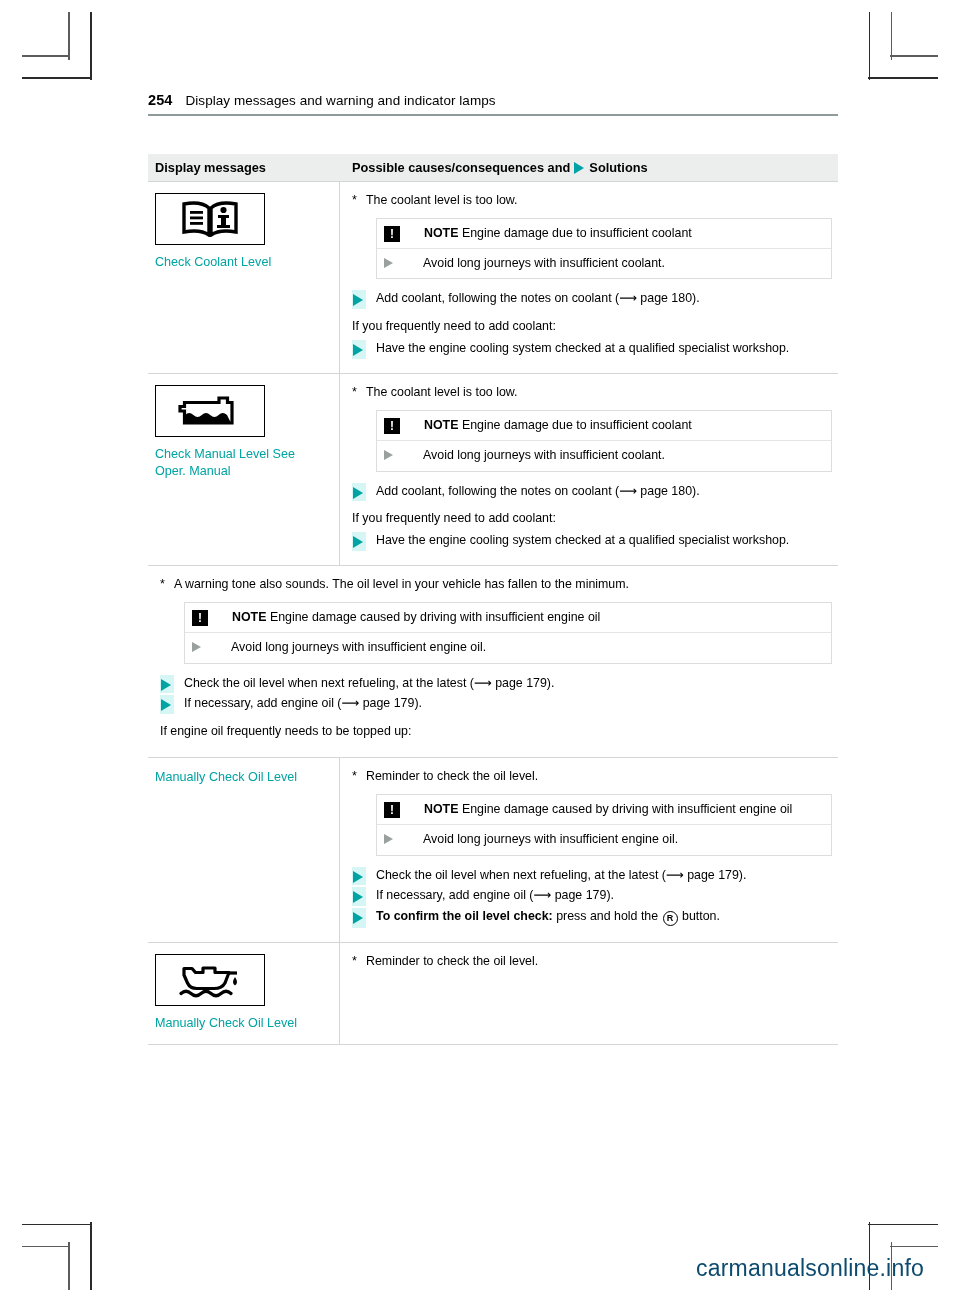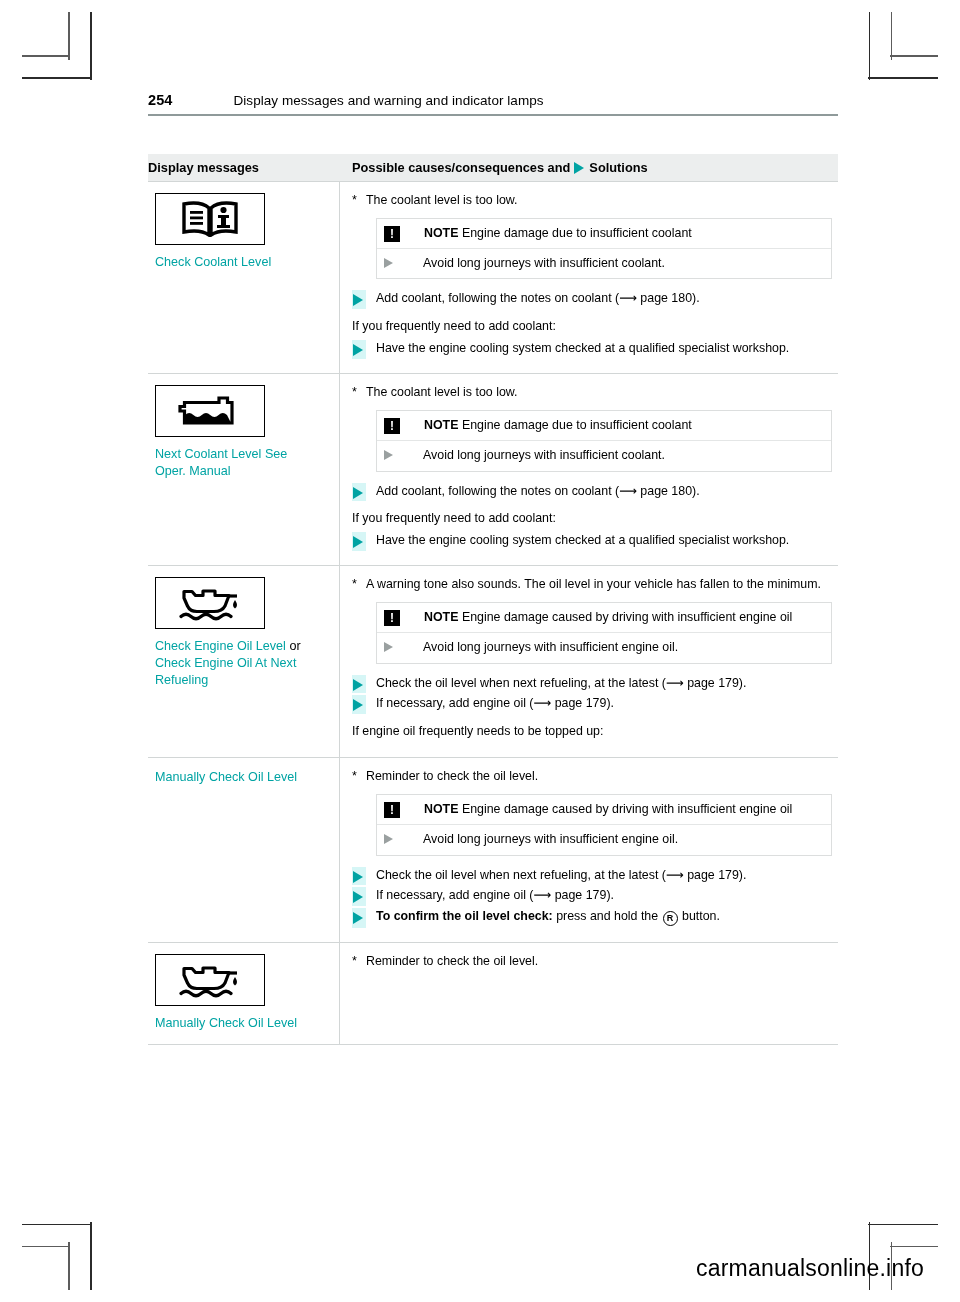--- a/index.html
+++ b/index.html
@@ -55,21 +55,20 @@
   }
   .page-number {
     font-weight: bold;
     font-size: 14.5px;
     margin-right: 13px;
     letter-spacing: 0.1px;
   }
   .head-title {
     font-size: 13.5px;
     letter-spacing: 0.05px;
-    margin-left: 48px;
   }
   .head-rule {
     position: absolute;
     left: 148px;
     top: 114px;
     width: 690px;
     height: 1.6px;
     background: #8f9a9a;
   }
 
@@ -82,21 +81,21 @@
     font-size: 12.4px;
   }
   .tbl-head {
     display: flex;
     background: #eceeee;
     height: 27px;
     align-items: center;
     font-weight: bold;
     font-size: 12.8px;
   }
-  .th-left  { width: 192px; box-sizing: border-box; }
+  .th-left  { width: 192px; padding-left: 7px; box-sizing: border-box; }
   .th-right { flex: 1; padding-left: 12px; box-sizing: border-box;
               display:flex; align-items:center; gap:0; }
   .th-right .tri-inline { margin: 0 5px 0 4px; }
 
   .row {
     display: flex;
     border-top: 1px solid #d2d6d6;
     min-height: 40px;
   }
   .row:first-of-type { border-top: none; }
@@ -245,21 +244,21 @@
     vertical-align: -1px;
     margin: 0 1px;
   }
 
   
   .watermark {
     position: absolute;
     right: 36px;
     bottom: 20px;
     font-size: 23px;
-    color: #000000;
+    color: #0c4a6e;
     letter-spacing: 0.2px;
     font-family: "Liberation Sans", sans-serif;
   }
 </style>
 </head>
 <body>
 
 <div class="crop h crop-tl-h"></div>
 <div class="crop v crop-tl-v"></div>
 <div class="crop h crop-tl-h2"></div>
@@ -347,21 +346,21 @@
 
   <div class="row">
     <div class="cell-left">
       <div class="sym-box">
         <svg width="80" height="38" viewBox="0 0 80 38">
           <path d="M9 13 L14 13 L14 9 L50 9 L50 5 L58 5 L58 9 L61 9 L61 9" fill="none"></path>
           <path d="M10 14.5 L14.5 14.5 L14.5 10.5 L49 10.5 L49 6 L57.5 6 L57.5 10.5 L62 10.5 L62 31 L14.5 31 L14.5 19 L10 19 Z" fill="#fff" stroke="#000" stroke-width="3.2" stroke-linejoin="miter"></path>
           <path d="M15 23 q4.2 -4 8.4 0 q4.2 4 8.4 0 q4.2 -4 8.4 0 q4.2 4 8.4 0 q4.2 -4 8.4 0 L61 31 L15 31 Z" fill="#000"></path>
         </svg>
       </div>
-      <div class="msg-label">Next Coolant Level See Oper. Manual</div>
+      <div class="msg-label">Check Manual Level See Oper. Manual</div>
     </div>
     <div class="cell-right">
       <div class="cause">
         <span class="star">*</span>
         <span class="ctext">The coolant level is too low.</span>
       </div>
       <div class="note">
         <div class="note-top">
           <span class="note-bang">!</span>
           <span class="note-top-text"><b>NOTE</b> <span>Engine damage due to insufficient coolant</span></span>
@@ -381,31 +380,20 @@
       <div class="step-group">
         <div class="step">
           <span class="step-marker"></span>
           <span class="step-text">Have the engine cooling system checked at a qualified specialist workshop.</span>
         </div>
       </div>
     </div>
   </div>
 
   <div class="row">
-    <div class="cell-left">
-      <div class="sym-box">
-        <svg width="86" height="40" viewBox="0 0 86 40">
-          <path d="M17 11 L17 8.5 L25 8.5 L28.5 12.5 L36 12.5 L36 8 L48 8 L48 12.5 L62 12.5 L58 23 Q55 28.5 47 28.5 L30 28.5 Q23 28.5 20.5 23 L17 15 Z" fill="#fff" stroke="#000" stroke-width="3.2" stroke-linejoin="round"></path>
-          <path d="M62 13 L70 13" stroke="#000" stroke-width="3.2"></path>
-          <path d="M68 17 Q72 23 68 25.5 Q64 23 68 17 Z" fill="#000"></path>
-          <path d="M14 33.5 q5 -4.5 10 0 q5 4.5 10 0 q5 -4.5 10 0 q5 4.5 10 0 q5 -4.5 10 0" fill="none" stroke="#000" stroke-width="3.2" stroke-linecap="round"></path>
-        </svg>
-      </div>
-      <div class="msg-label"><span>Check Engine Oil Level</span> <span class="plain">or</span> <span>Check Engine Oil At Next Refueling</span></div>
-    </div>
     <div class="cell-right">
       <div class="cause">
         <span class="star">*</span>
         <span class="ctext">A warning tone also sounds. The oil level in your vehicle has fallen to the minimum.</span>
       </div>
       <div class="note">
         <div class="note-top">
           <span class="note-bang">!</span>
           <span class="note-top-text"><b>NOTE</b> <span>Engine damage caused by driving with insufficient engine oil</span></span>
         </div>

